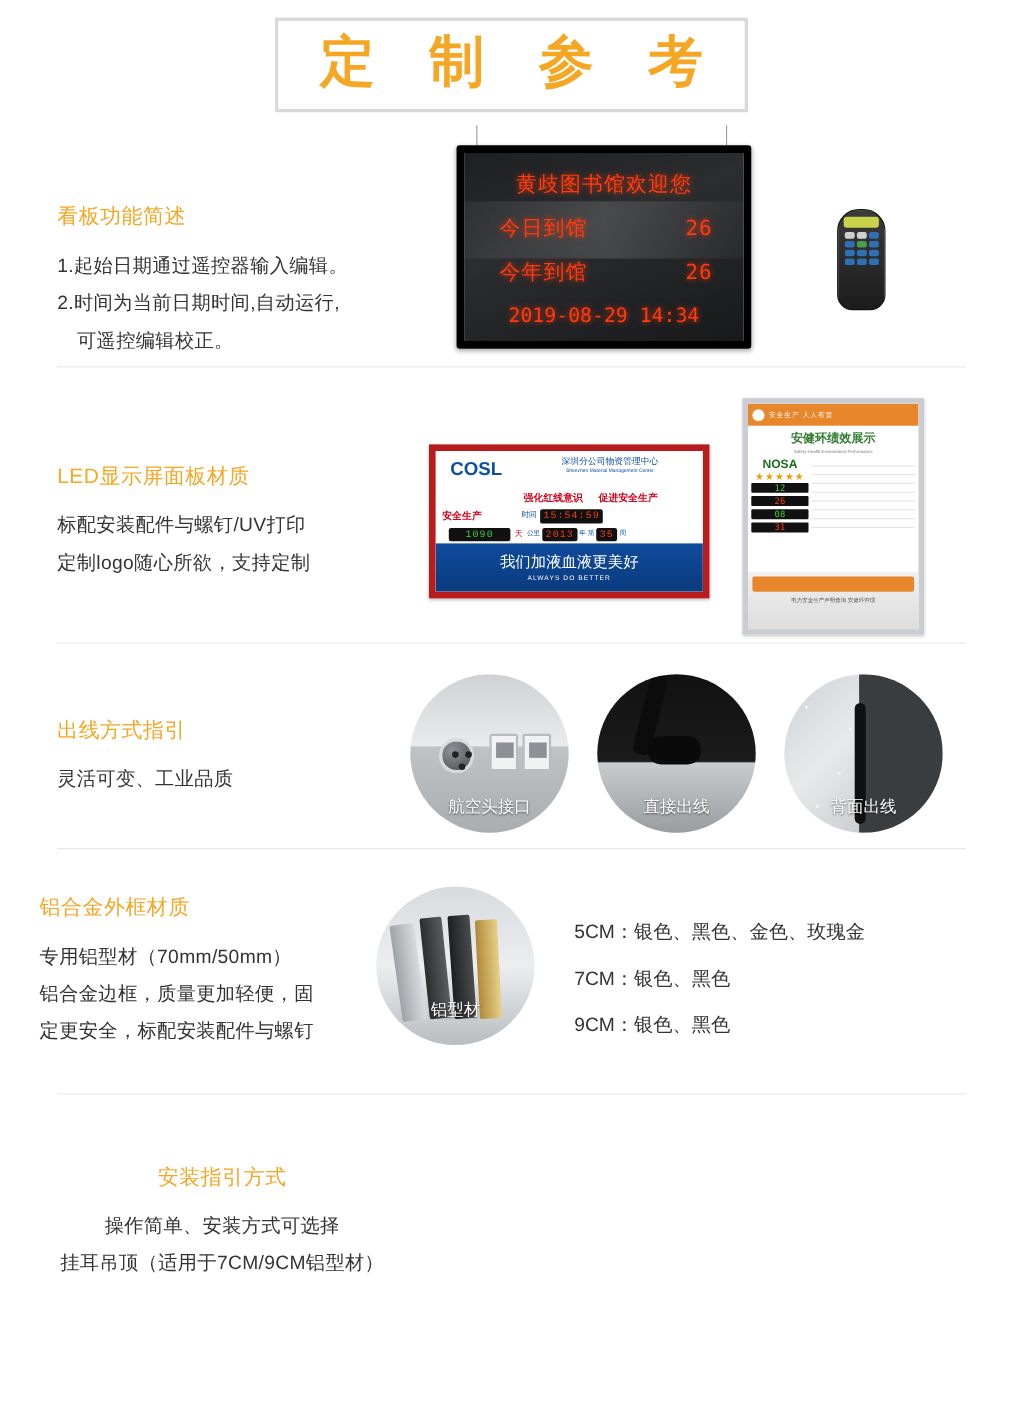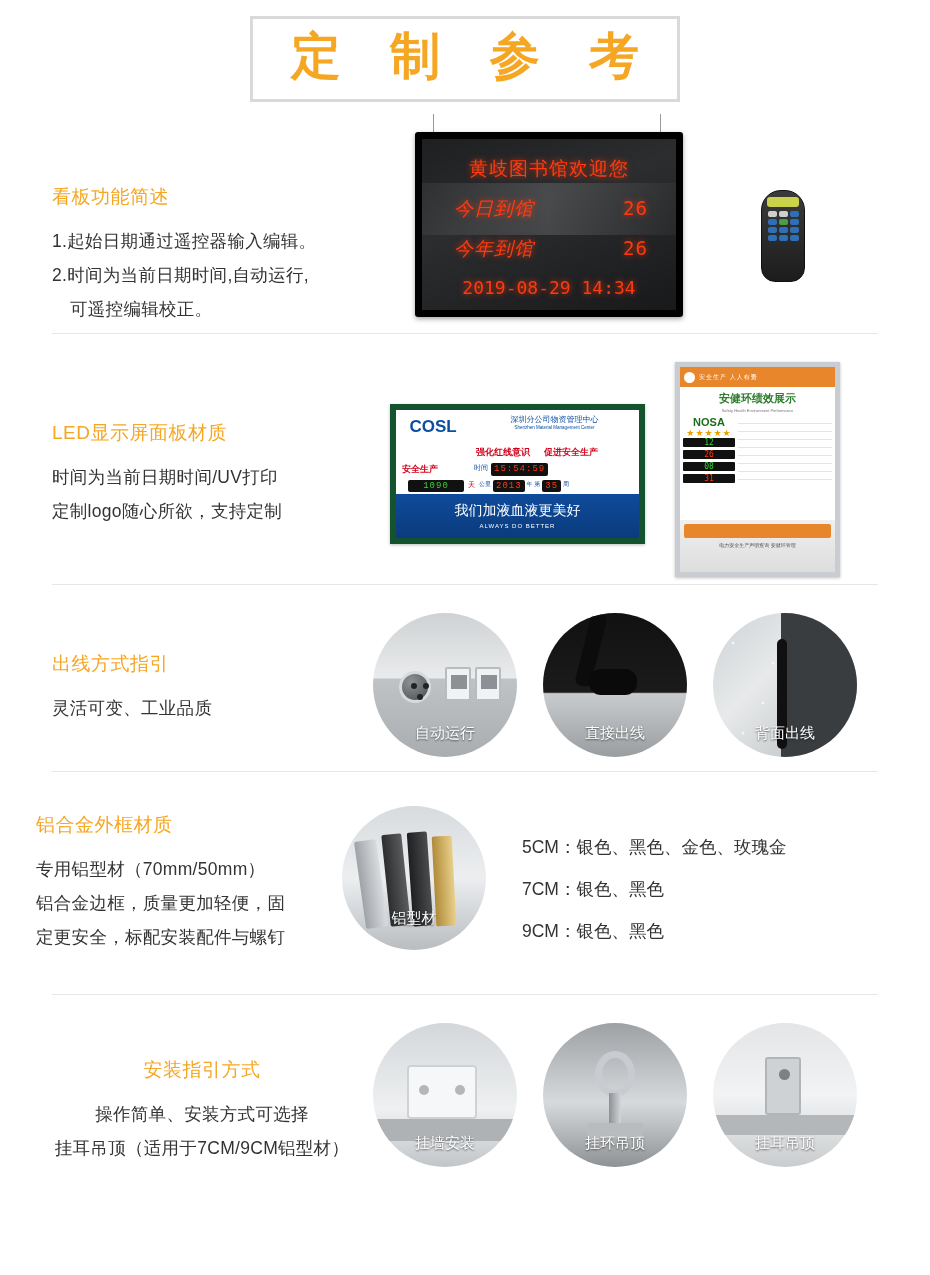--- a/index.html
+++ b/index.html
@@ -108,21 +108,21 @@
     font-size: 19px;
     line-height: 40px;
     letter-spacing: 1px;
     text-shadow: 0 0 6px rgba(255,60,10,.85);
     display: flex;
     justify-content: space-between;
     position: relative;
     z-index: 2;
   }
   .led-row.center { justify-content: center; }
-  .led-row .lbl { padding-left: 22px; font-style: italic; }
+  .led-row .lbl { padding-left: 22px; }
   .led-row .val { padding-right: 18px; }
   .led-row.date {
     font-size: 18px;
     letter-spacing: 0px;
     justify-content: center;
   }
   .remote {
     width: 44px;
     height: 92px;
     margin-left: 78px;
@@ -142,21 +142,21 @@
     width: 9px; height: 6px; border-radius: 2px; background:#2f6fb5;
   }
   .remote .btn.l { background:#cfcfcf; }
   .remote .btn.g { background:#4a9e4a; }
 
   
   .s2 { height: 250px; padding-top: 18px; }
   .s2 .sec-text { padding-top: 68px; }
   .board-a {
     width: 255px; height: 140px;
-    border: 6px solid #14532d;
+    border: 6px solid #b91c1c;
     background: #fff;
     margin-top: 52px;
     position: relative;
     font-size: 6px;
     overflow: hidden;
     box-shadow: 0 1px 3px rgba(0,0,0,.25);
   }
   .board-a .ba-top { display:flex; height:34px; }
   .board-a .ba-logo {
     width:74px; color:#0b4ea2; font-weight:bold; font-size:17px;
@@ -337,21 +337,21 @@
       </div>
     </div>
   </div>
 </div>
 
 <div class="divider"></div>
 
 <div class="section s2">
   <div class="sec-text">
     <div class="sec-title">LED显示屏面板材质</div>
-    <div class="sec-line">时间为当前日期时间/UV打印</div>
+    <div class="sec-line">标配安装配件与螺钉/UV打印</div>
     <div class="sec-line">定制logo随心所欲，支持定制</div>
   </div>
   <div class="sec-visual">
 
     <div class="board-a">
       <div class="ba-top">
         <div class="ba-logo">COSL</div>
         <div class="ba-head">
           <div class="t1">深圳分公司物资管理中心</div>
           <div class="t2">Shenzhen Material Management Center</div>
@@ -447,21 +447,21 @@
       <div class="circle-item">
         <div class="circle-photo ph1">
           <span class="conn1"></span>
           <span class="rj">
               <i></i>
             </span>
           <span class="rj2">
               <i></i>
             </span>
         </div>
-        <div class="cap">自动运行</div>
+        <div class="cap">航空头接口</div>
       </div>
       <div class="circle-item">
         <div class="circle-photo ph2">
           <span class="cable"></span>
           <span class="gland"></span>
         </div>
         <div class="cap">直接出线</div>
       </div>
       <div class="circle-item">
         <div class="circle-photo ph3">
@@ -503,39 +503,13 @@
 </div>
 
 <div class="divider"></div>
 
 <div class="section s5">
   <div class="sec-text">
     <div class="sec-title">安装指引方式</div>
     <div class="sec-line">操作简单、安装方式可选择</div>
     <div class="sec-line">挂耳吊顶（适用于7CM/9CM铝型材）</div>
   </div>
-  <div class="sec-visual">
-    <div class="circles">
-      <div class="circle-item">
-        <div class="circle-photo ph4">
-          <span class="rail"></span>
-          <span class="plate"></span>
-        </div>
-        <div class="cap">挂墙安装</div>
-      </div>
-      <div class="circle-item">
-        <div class="circle-photo ph5">
-          <span class="ring"></span>
-          <span class="stem"></span>
-          <span class="base"></span>
-        </div>
-        <div class="cap">挂环吊顶</div>
-      </div>
-      <div class="circle-item">
-        <div class="circle-photo ph6">
-          <span class="edge"></span>
-          <span class="ear"></span>
-        </div>
-        <div class="cap">挂耳吊顶</div>
-      </div>
-    </div>
-  </div>
 </div>
 
 </body></html>

